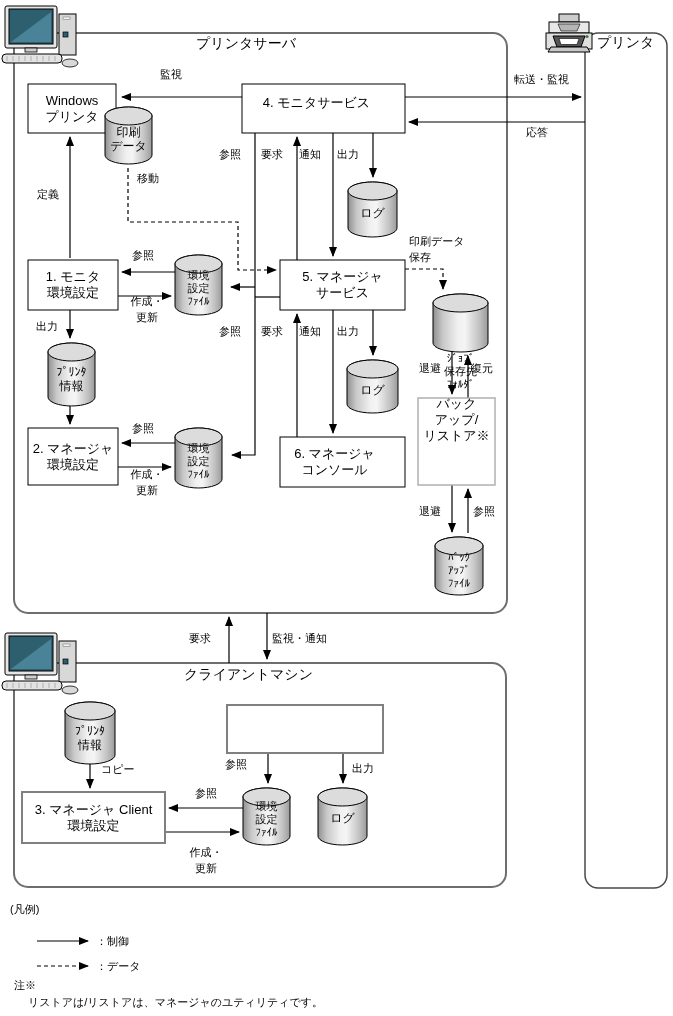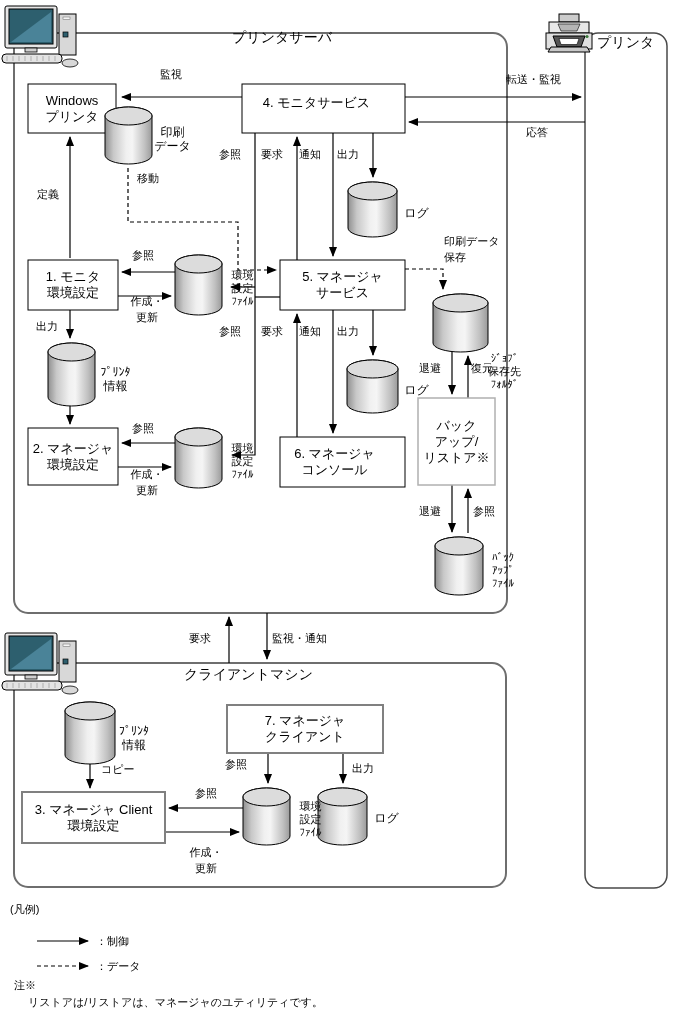--- a/index.html
+++ b/index.html
@@ -4,21 +4,21 @@
 <style>
   html,body{margin:0;padding:0;background:#fff;}
   .stage{position:relative;width:673px;height:1016px;background:#fff;
          font-family:"Liberation Sans",sans-serif;color:#000;overflow:hidden;}
   svg{position:absolute;left:0;top:0;}
   .lbl{position:absolute;font-size:11px;line-height:16px;white-space:pre-line;}
   .big{font-size:14px;}
   .box{position:absolute;display:flex;align-items:center;justify-content:center;
        text-align:center;font-size:13px;line-height:16px;white-space:pre-line;}
   .cyl{position:absolute;display:flex;align-items:center;justify-content:center;
-       text-align:center;font-size:12px;line-height:14px;white-space:pre-line;padding-left:44px;}
+       text-align:center;font-size:12px;line-height:14px;white-space:pre-line;}
 </style>
 </head>
 <body>
 
 <div class="stage">
 
 <svg width="673" height="1016" viewBox="0 0 673 1016">
   <defs>
     <linearGradient id="cylGrad" x1="0" y1="0" x2="1" y2="0">
       <stop offset="0" stop-color="#8f8f8f"></stop>
@@ -167,40 +167,38 @@
     <rect x="3" y="8" width="40" height="11" fill="#e8e8e8" stroke="#000"></rect>
     <polygon points="12,10 34,10 31,17 15,17" fill="#b5b5b5" stroke="#000" stroke-width="0.6"></polygon>
     <rect x="0" y="19" width="46" height="16" fill="#e0e0e0" stroke="#000"></rect>
     <circle cx="41" cy="22.5" r="1.6" fill="#3a7a3a"></circle>
     <polygon points="7,22 39,22 35,33 11,33" fill="#555" stroke="#000"></polygon>
     <polygon points="13,24.5 33,24.5 31,30.5 15,30.5" fill="#fff" stroke="#000" stroke-width="0.6"></polygon>
     <polygon points="5,33 41,33 44,38 2,38" fill="#c9c9c9" stroke="#000"></polygon>
   </g>
 </svg>
 
-<div class="lbl big" style="left:196px;top:29px;margin-left:36px;">プリンタサーバ</div>
+<div class="lbl big" style="left:196px;top:35px;">プリンタサーバ</div>
 <div class="lbl big" style="left:597px;top:34px;">プリンタ</div>
 <div class="lbl big" style="left:184px;top:666px;">クライアントマシン</div>
 
 <div class="box" style="left:28px;top:84px;width:88px;height:49px;">Windows
 プリンタ</div>
 <div class="box" style="left:235px;top:84px;width:163px;height:37px;">4. モニタサービス</div>
 <div class="box" style="left:28px;top:260px;width:90px;height:50px;">1. モニタ
 環境設定</div>
 <div class="box" style="left:280px;top:260px;width:125px;height:50px;">5. マネージャ
 サービス</div>
 <div class="box" style="left:28px;top:428px;width:90px;height:57px;">2. マネージャ
 環境設定</div>
 <div class="box" style="left:272px;top:437px;width:125px;height:50px;">6. マネージャ
 コンソール</div>
-<div class="box" style="left:418px;top:398px;width:77px;height:87px;">バック
+<div class="box" style="left:418px;top:376px;width:77px;height:87px;">バック
 アップ/
 リストア※</div>
-<div class="box" style="left:227px;top:705px;width:156px;height:48px;">7. マネージャ
-クライアント</div>
 <div class="box" style="left:22px;top:792px;width:143px;height:51px;">3. マネージャ Client
 環境設定</div>
 
 <div class="cyl" style="left:105px;top:118px;width:47px;height:42px;">印刷
 データ</div>
 <div class="cyl" style="left:348px;top:193px;width:49px;height:40px;">ログ</div>
 <div class="cyl" style="left:175px;top:264px;width:47px;height:48px;font-size:11px;line-height:13px;">環境
 設定
 ﾌｧｲﾙ</div>
 <div class="cyl" style="left:48px;top:358px;width:47px;height:42px;">ﾌﾟﾘﾝﾀ
@@ -216,29 +214,29 @@
 ｱｯﾌﾟ
 ﾌｧｲﾙ</div>
 <div class="cyl" style="left:65px;top:716px;width:50px;height:44px;">ﾌﾟﾘﾝﾀ
 情報</div>
 <div class="cyl" style="left:243px;top:797px;width:47px;height:44px;font-size:11px;line-height:13px;">環境
 設定
 ﾌｧｲﾙ</div>
 <div class="cyl" style="left:318px;top:799px;width:49px;height:38px;">ログ</div>
 
 <div class="lbl" style="left:160px;top:66px;">監視</div>
-<div class="lbl" style="left:506px;top:71px;">転送・監視</div>
+<div class="lbl" style="left:506px;top:71px;padding-left:8px;">転送・監視</div>
 <div class="lbl" style="left:526px;top:124px;">応答</div>
 <div class="lbl" style="left:37px;top:186px;">定義</div>
 <div class="lbl" style="left:137px;top:170px;">移動</div>
 <div class="lbl" style="left:219px;top:146px;">参照</div>
 <div class="lbl" style="left:261px;top:146px;">要求</div>
 <div class="lbl" style="left:299px;top:146px;">通知</div>
 <div class="lbl" style="left:337px;top:146px;">出力</div>
-<div class="lbl" style="left:409px;top:233px;margin-left:35px;">印刷データ
+<div class="lbl" style="left:409px;top:233px;">印刷データ
 保存</div>
 <div class="lbl" style="left:132px;top:247px;">参照</div>
 <div class="lbl" style="left:126px;top:293px;width:42px;text-align:center;">作成・
 更新</div>
 <div class="lbl" style="left:36px;top:318px;">出力</div>
 <div class="lbl" style="left:132px;top:420px;">参照</div>
 <div class="lbl" style="left:126px;top:466px;width:42px;text-align:center;">作成・
 更新</div>
 <div class="lbl" style="left:219px;top:323px;">参照</div>
 <div class="lbl" style="left:261px;top:323px;">要求</div>

